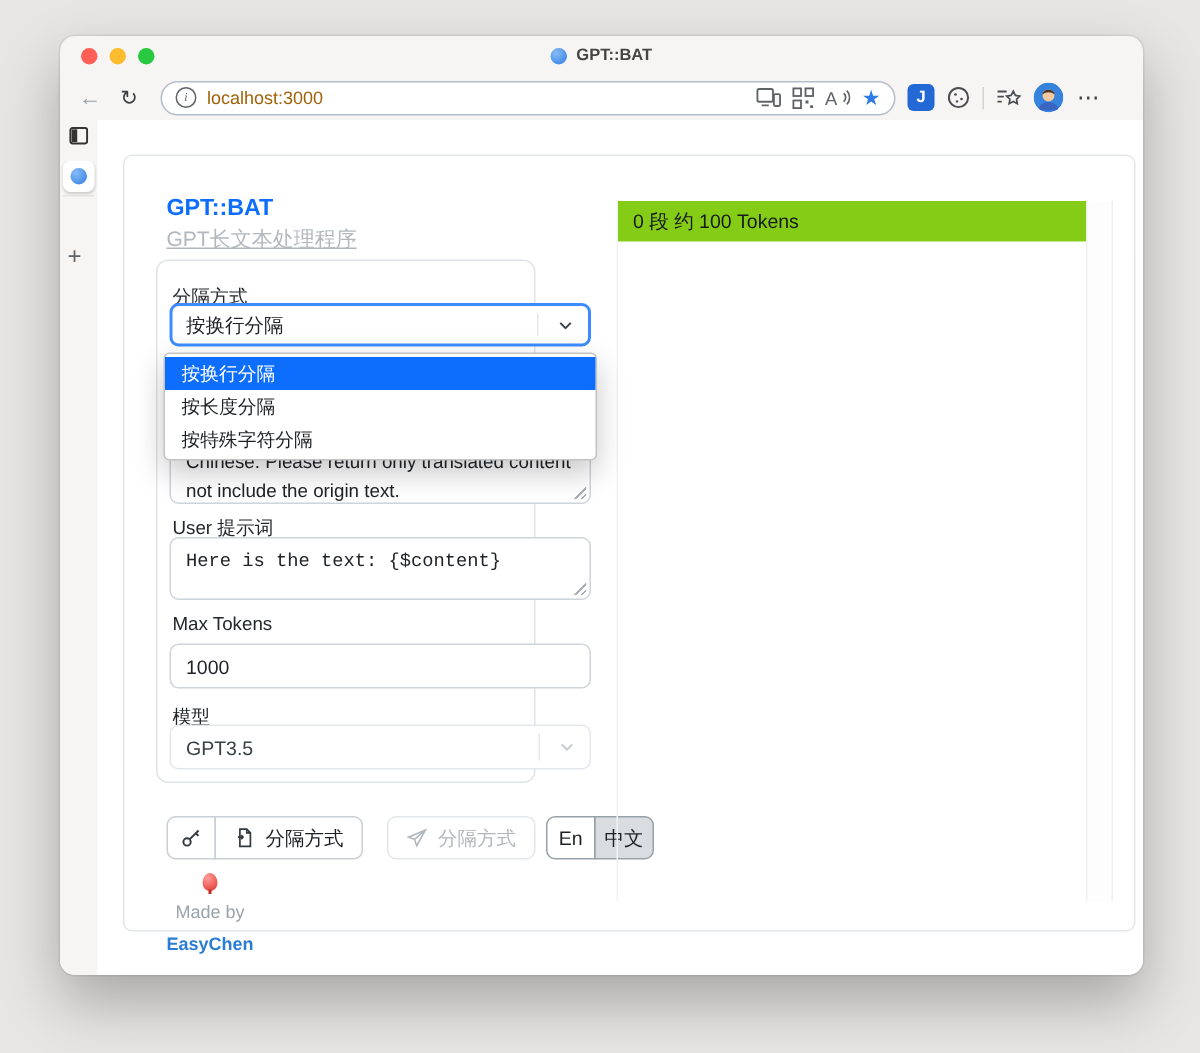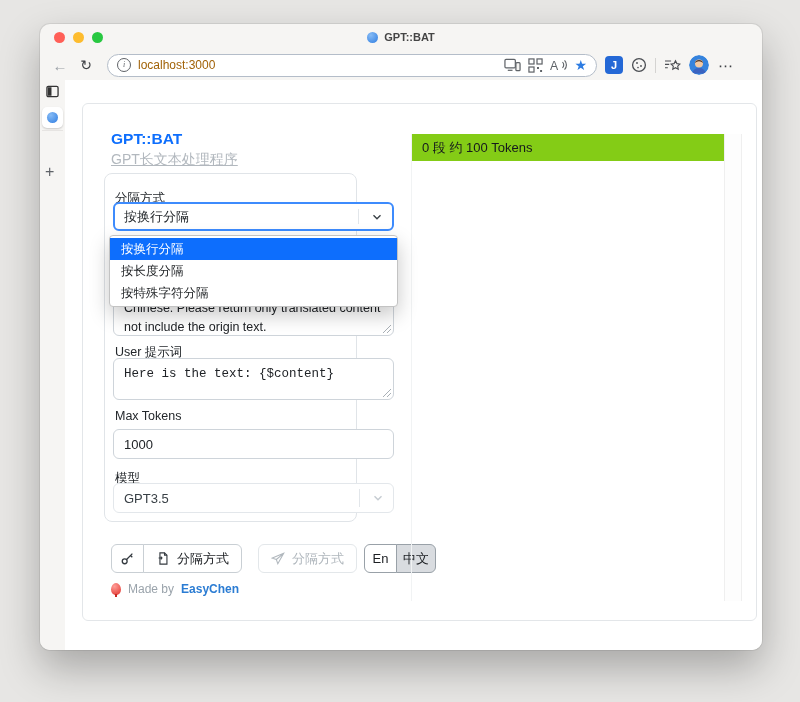--- a/index.html
+++ b/index.html
@@ -69,21 +69,21 @@
   
   .button-row{position:absolute;left:28px;top:440px;display:flex;align-items:center;}
   .btn{display:inline-flex;align-items:center;justify-content:center;gap:7px;height:29px;border:1px solid #c9cfd4;background:#fff;border-radius:6px;font-size:13px;color:#1c1f23;box-sizing:border-box;font-family:inherit;}
   .btn-key{width:33px;border-radius:6px 0 0 6px;}
   .btn-file{padding:0 12px;border-radius:0 6px 6px 0;margin-left:-1px;}
   .btn-start{margin-left:16px;padding:0 12px;border-color:#e3e7ea;color:#b0b7bd;}
   .lang-group{margin-left:7px;display:inline-flex;}
   .btn-en{width:33px;border-color:#99a1a8;border-radius:6px 0 0 6px;position:relative;z-index:1;}
   .btn-zh{width:40px;border-color:#99a1a8;background:#d9dce0;border-radius:0 6px 6px 0;margin-left:-1px;font-weight:500;}
 
-  .made-by{position:absolute;left:28px;top:478px;display:flex;align-items:center;gap:7px;font-size:12px;color:#9aa3ab;}
+  .made-by{position:absolute;left:28px;top:478px;display:flex;align-items:center;gap:7px;font-size:12px;color:#9aa3ab;flex-direction:column;}
   .balloon{width:10px;height:12px;border-radius:50% 50% 50% 50%/55% 55% 45% 45%;background:radial-gradient(circle at 35% 28%,#ff9d97,#e0302a);position:relative;flex:0 0 auto;}
   .balloon::after{content:"";position:absolute;left:4px;bottom:-2px;width:2px;height:3px;background:#c62822;}
   .author-link{color:#2b7cd3;font-weight:700;}
 
   
   .right-panel{position:absolute;left:328px;top:30px;width:345px;height:467px;border-left:1px solid #f1f3f4;box-sizing:border-box;}
   .panel-header{width:313px;height:27px;background:#84cc16;font-size:13px;color:#16191d;line-height:27px;padding-left:10px;box-sizing:border-box;}
   .scroll-track{position:absolute;left:312px;top:0;width:18px;height:467px;background:#fdfdfd;border-left:1px solid #efefef;border-right:1px solid #efefef;box-sizing:border-box;}
 </style>
 </head>

